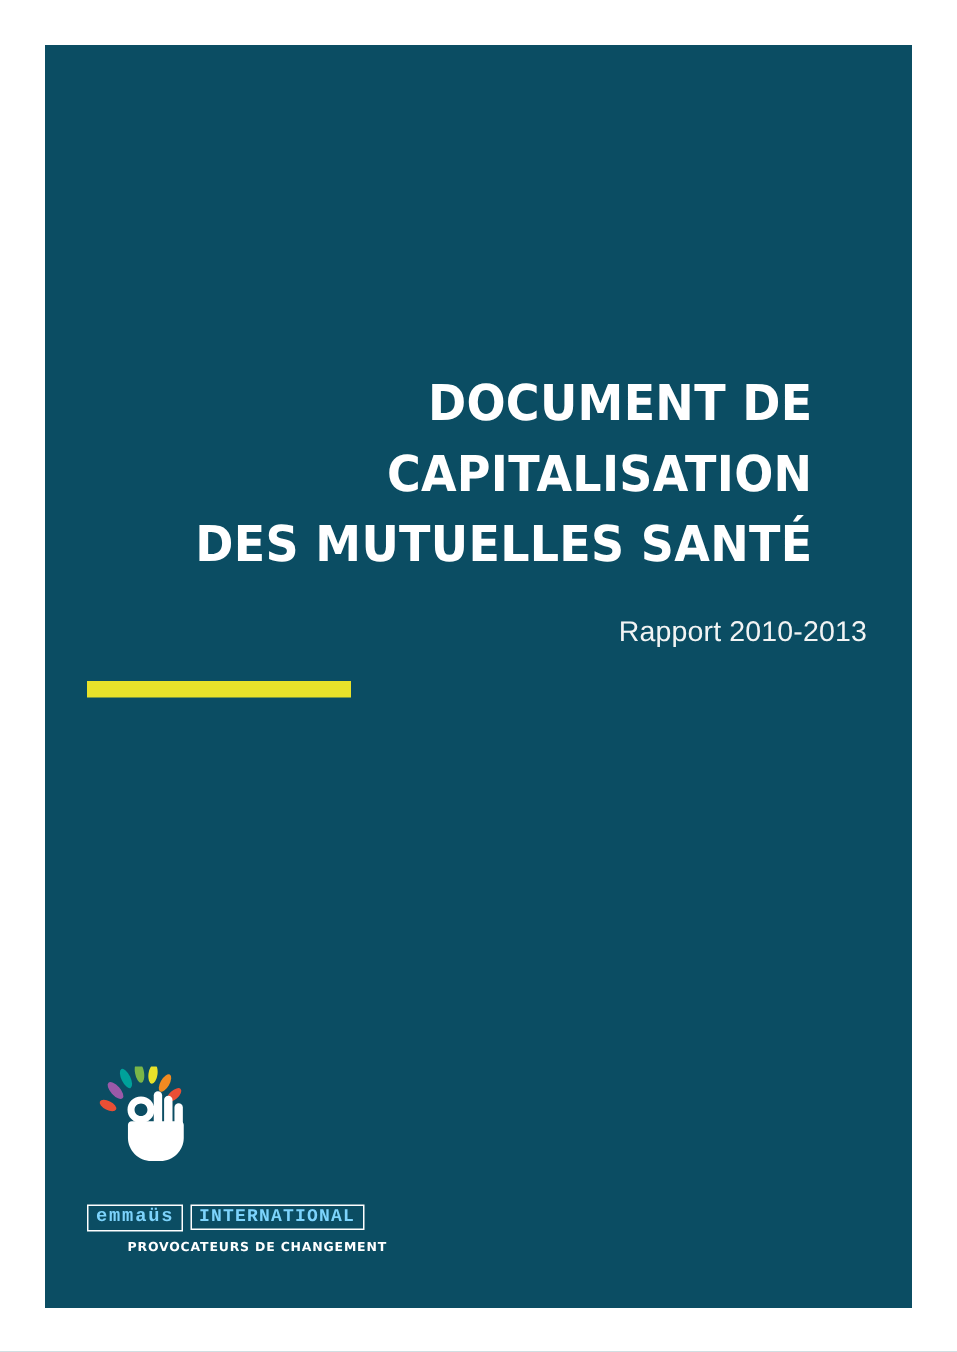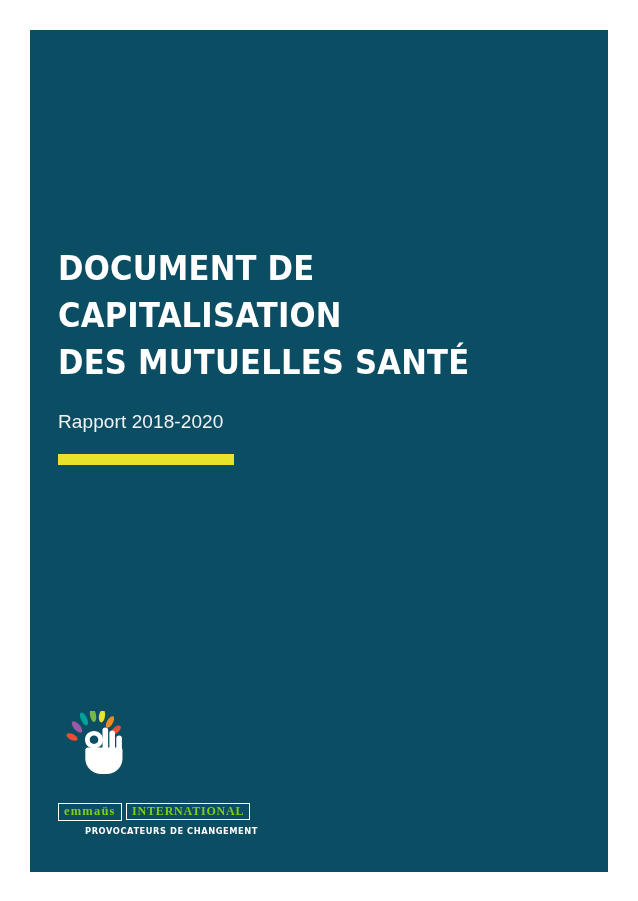--- a/index.html
+++ b/index.html
@@ -27,20 +27,21 @@
     height: 842px;
     background: #0b4d63;
     overflow: hidden;
   }
 
   .title-block {
     position: absolute;
     left: 28px;
     top: 216px;
     width: 520px;
+    text-align: right;
   }
 
   .cover-title {
     font-family: "DejaVu Sans", sans-serif;
     color: #ffffff;
     font-size: 33px;
     line-height: 1.42;
     font-weight: 700;
     letter-spacing: 0.2px;
     margin: 0;
@@ -83,22 +84,22 @@
 
   .logo-mark svg { display: block; }
 
   .logo-wordmark {
     margin-top: 6px;
   }
 
   .logo-word-line {
     display: inline-block;
     border: 1.6px solid #ffffff;
-    color: #84cc16;
-    font-family: Liberation Serif, serif;
+    color: #7dd3fc;
+    font-family: Liberation Mono, monospace;
     font-size: 12.5px;
     font-weight: 700;
     letter-spacing: 1.2px;
     padding: 1px 5px 2px 5px;
     line-height: 1.05;
     text-transform: lowercase;
     text-align: center;
   }
 
   .logo-word-line.second {
@@ -123,21 +124,21 @@
 <body>
 
 <div class="page">
 
   <div class="cover">
 
     <div class="title-block">
       <h1 class="cover-title">DOCUMENT DE CAPITALISATION
 DES MUTUELLES SANTÉ</h1>
 
-      <p class="cover-subtitle">Rapport 2018-2020</p>
+      <p class="cover-subtitle">Rapport 2010-2013</p>
 
       <div class="accent-rule"></div>
     </div>
 
     <div class="logo-block">
 
       <div class="logo-mark">
         <svg width="70" height="66" viewBox="0 0 70 66" xmlns="http://www.w3.org/2000/svg">
 
           <g>

